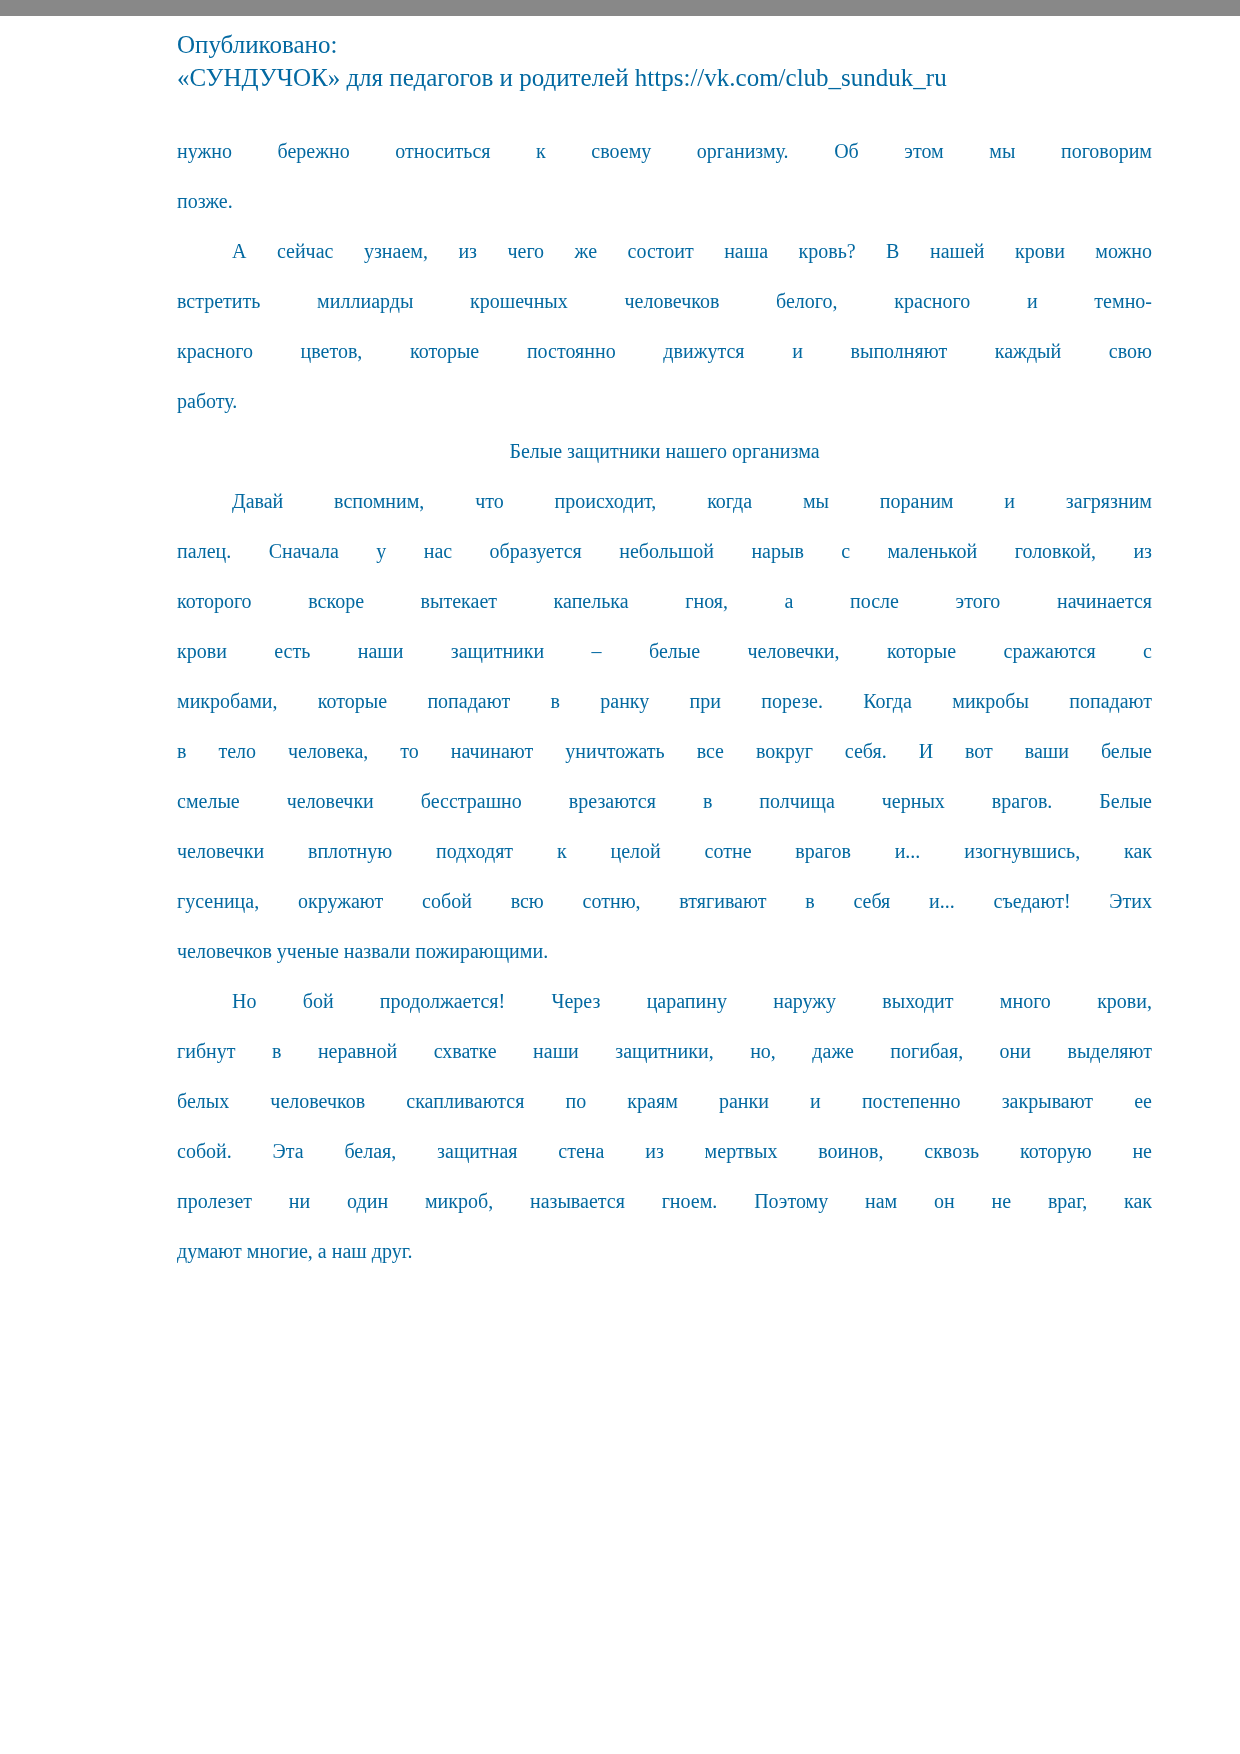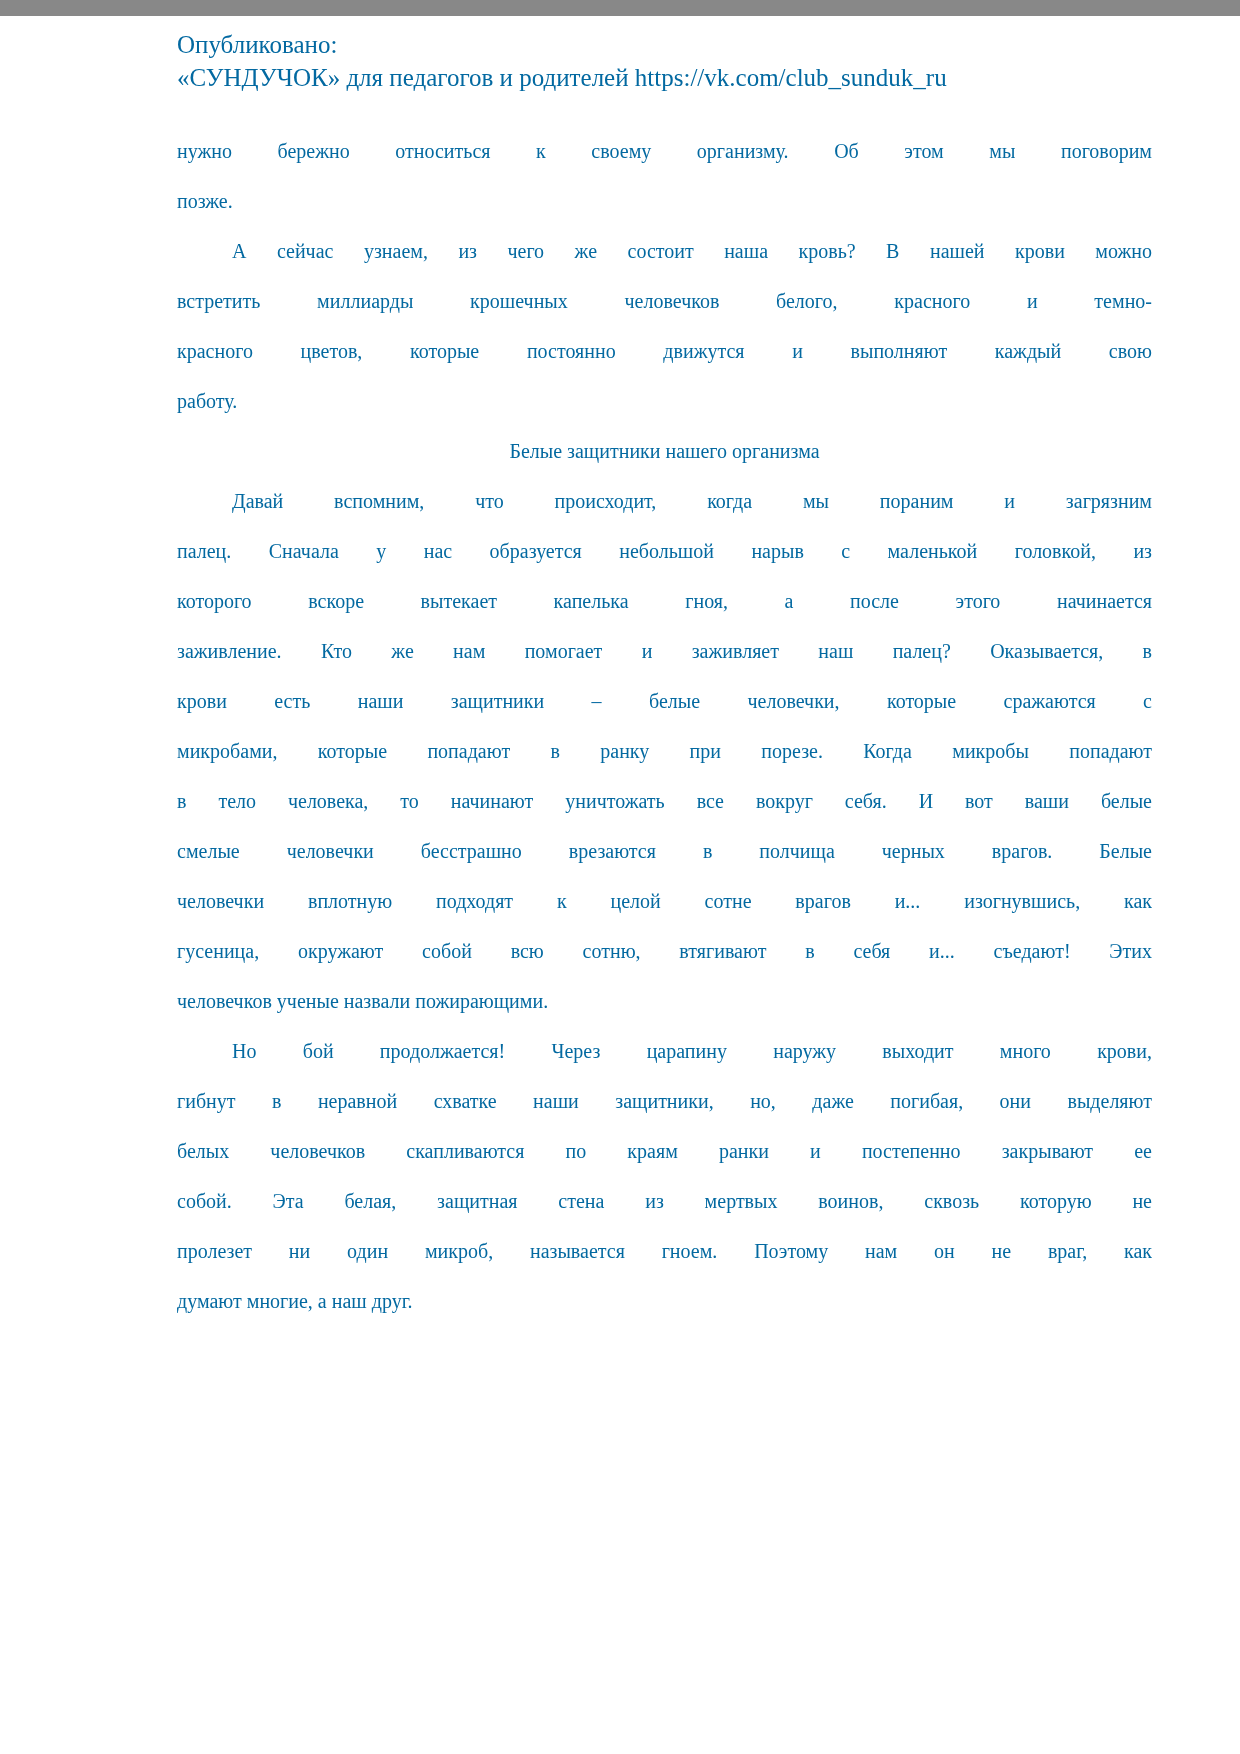--- a/index.html
+++ b/index.html
@@ -74,21 +74,20 @@
       <div class="ln">красного цветов, которые постоянно движутся и выполняют каждый свою</div>
       <div class="ln last">работу.</div>
     </div>
 
     <div class="head">Белые защитники нашего организма</div>
 
     <div>
       <div class="ln ind">Давай вспомним, что происходит, когда мы пораним и загрязним</div>
       <div class="ln">палец. Сначала у нас образуется небольшой нарыв с маленькой головкой, из</div>
       <div class="ln">которого вскоре вытекает капелька гноя, а после этого начинается</div>
-      <div class="ln">заживление. Кто же нам помогает и заживляет наш палец? Оказывается, в</div>
       <div class="ln">крови есть наши защитники – белые человечки, которые сражаются с</div>
       <div class="ln">микробами, которые попадают в ранку при порезе. Когда микробы  попадают</div>
       <div class="ln">в тело человека, то начинают уничтожать все вокруг себя. И вот ваши белые</div>
       <div class="ln">смелые человечки бесстрашно врезаются в полчища черных врагов. Белые</div>
       <div class="ln">человечки вплотную подходят к целой сотне врагов и... изогнувшись, как</div>
       <div class="ln">гусеница, окружают собой всю сотню, втягивают в себя и... съедают! Этих</div>
       <div class="ln last">человечков ученые назвали пожирающими.</div>
     </div>
 
     <div>

